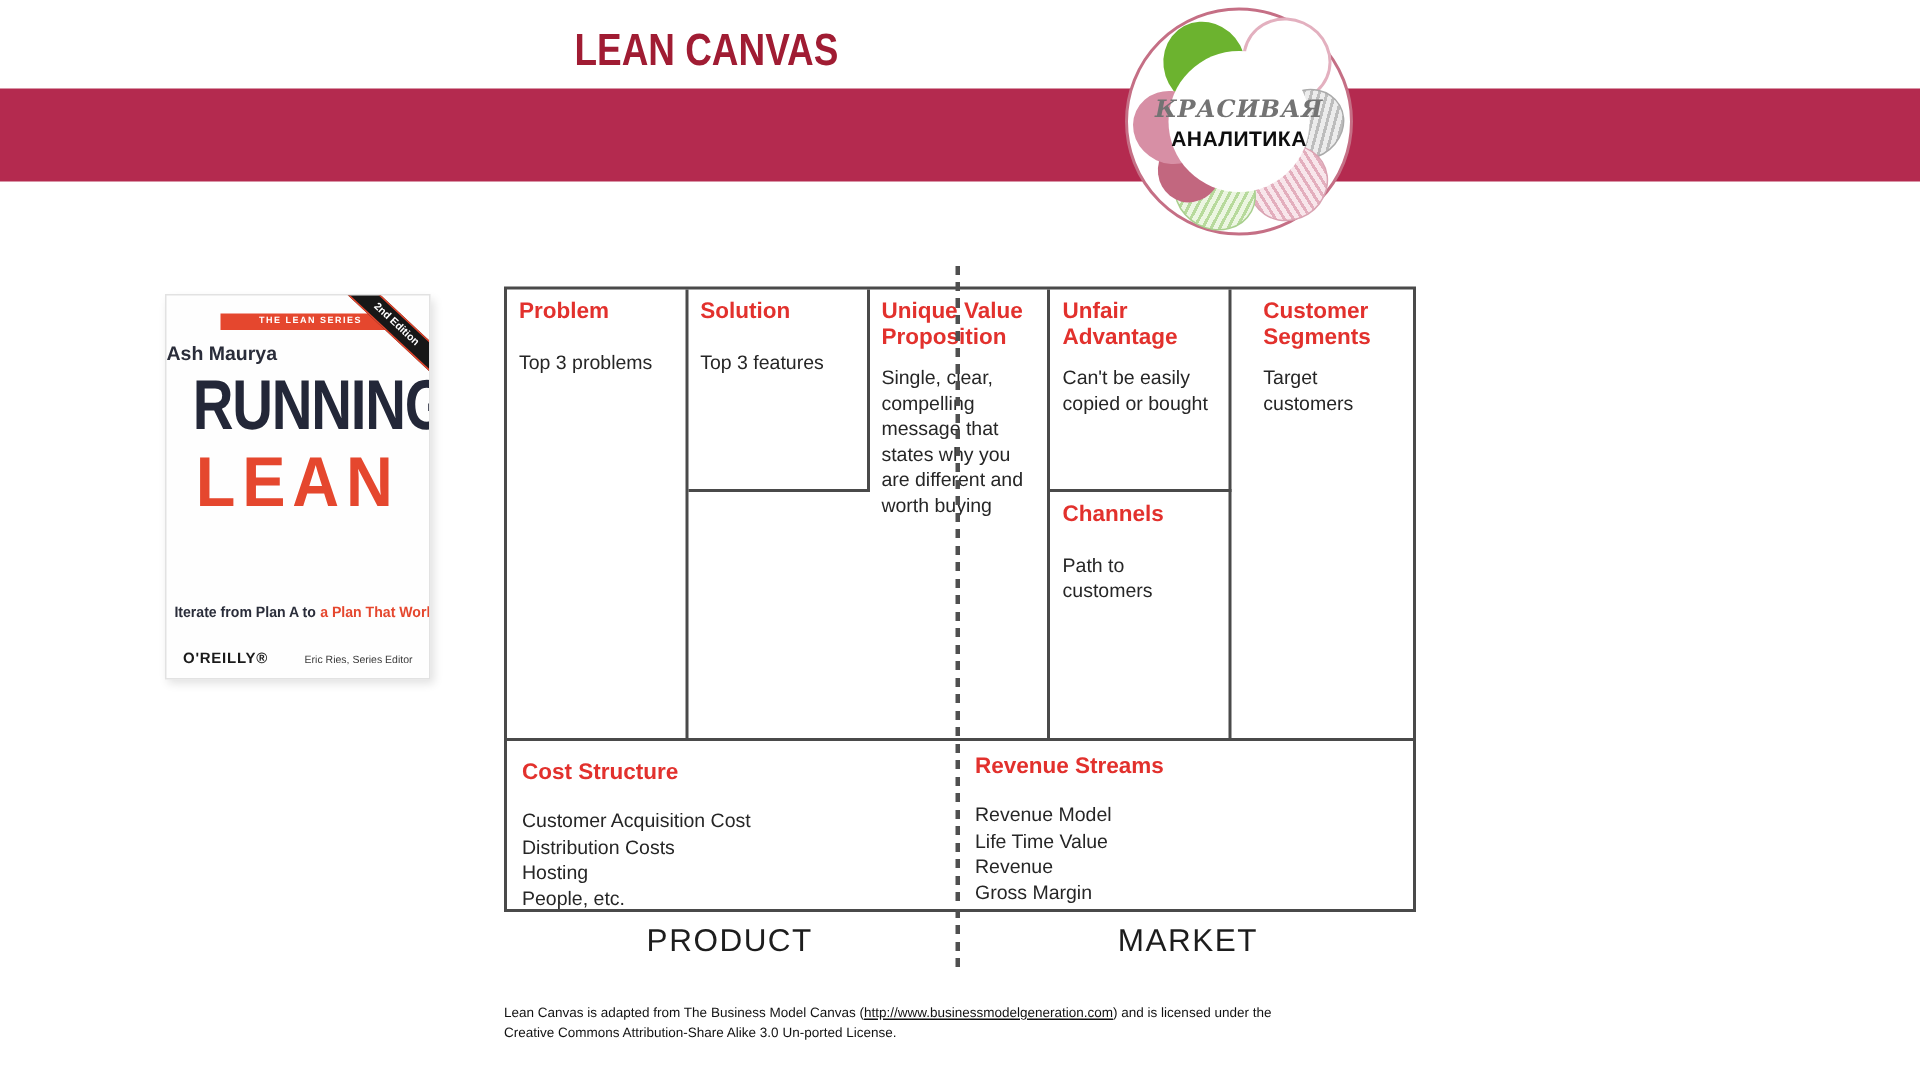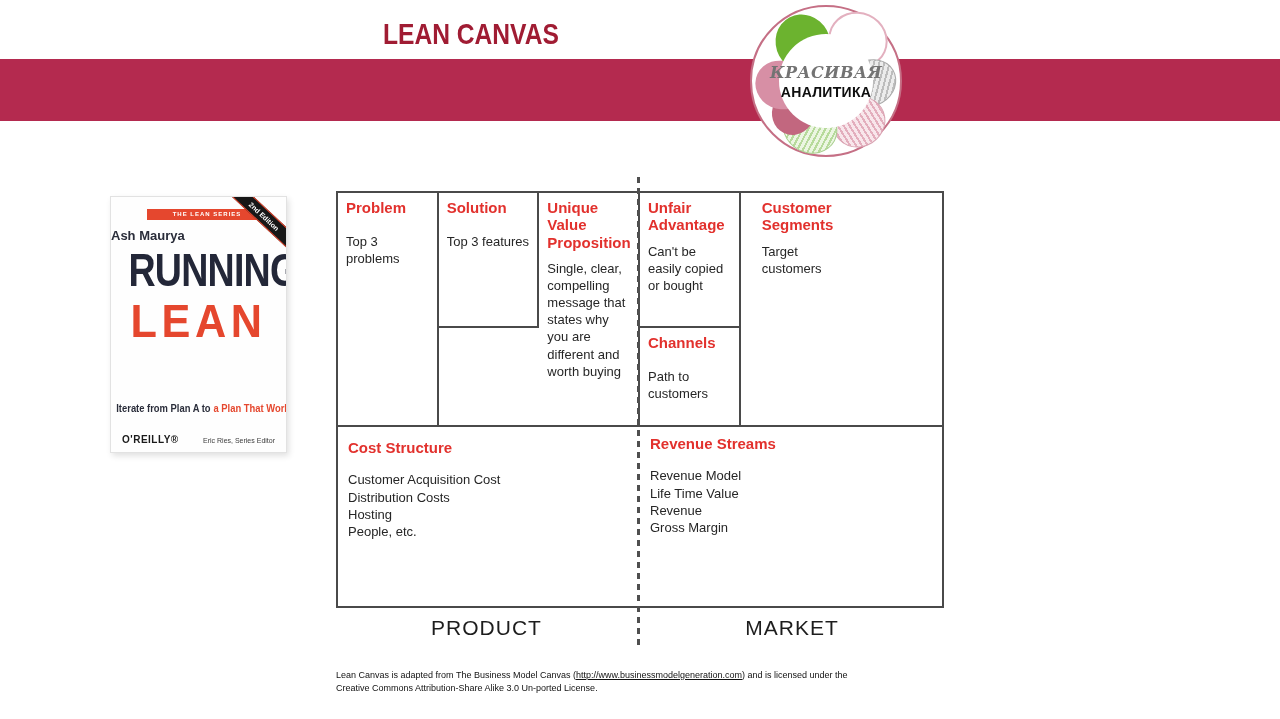--- a/index.html
+++ b/index.html
@@ -52,22 +52,22 @@
                    font-size:10px; font-weight:bold; white-space:nowrap; transform:scaleX(0.94); }
   .book-subtitle .dark { color:#2a2d3a; margin-right:3px; }
   .book-subtitle .red { color:#e5472e; }
   .book-bottom { position:absolute; top:237px; left:0; width:100%; display:flex;
                  justify-content:space-between; align-items:baseline; padding:0 11px; }
   .book-publisher { font-size:10px; font-weight:bold; color:#1a1a1a; letter-spacing:0.5px; }
   .book-editor { font-size:7px; color:#3c3c3c; }
 
   
   .canvas { position:absolute; left:336px; top:191px; width:608px; height:417px; border:2px solid #4a4a4a; background:#fff; }
-  .canvas-top { display:grid; grid-template-columns:repeat(6,1fr); grid-template-rows:135px 1fr;
-                height:234px; border-bottom:2px solid #4a4a4a; }
+  .canvas-top { display:grid; grid-template-columns:repeat(5,1fr); grid-template-rows:135px 1fr;
+                height:301px; border-bottom:2px solid #4a4a4a; }
   .cell { padding:6px 8px; overflow:hidden; }
   .cell-title { color:#e2312d; font-size:15px; font-weight:bold; line-height:1.15; }
   .cell-body  { color:#262626; font-size:13px; line-height:1.32; margin-top:17px; }
   .cell-body.tight { margin-top:9px; }
   .row-span { grid-row:1 / 3; }
   .b-right  { border-right:2px solid #4a4a4a; }
   .b-bottom { border-bottom:2px solid #4a4a4a; }
   .canvas-bottom { display:flex; height:136px; }
   .cost-cell { width:302px; padding:12px 10px; }
   .revenue-cell { flex:1; padding:8px 0 8px 10px; }

